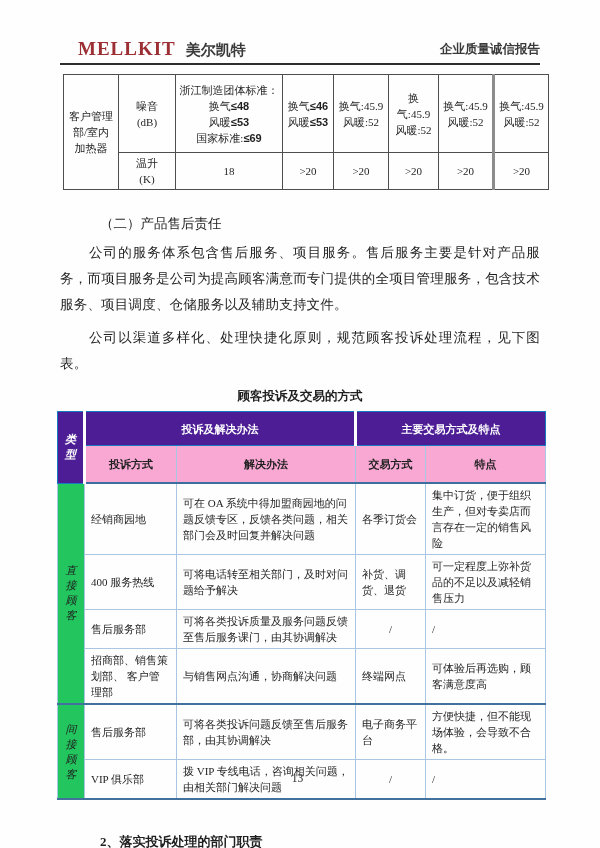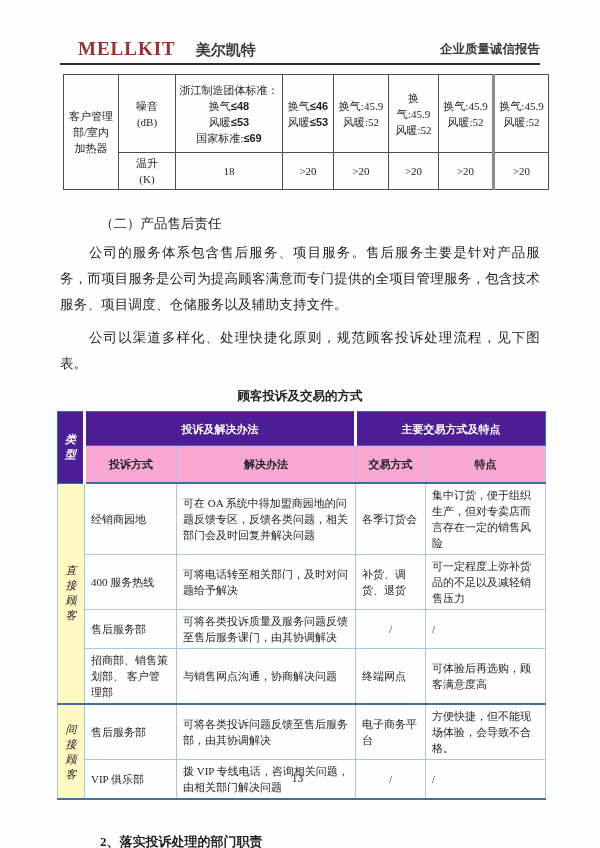--- a/index.html
+++ b/index.html
@@ -5,21 +5,21 @@
   html,body{margin:0;padding:0;}
   body{
     width:600px;height:848px;background:#fefefe;overflow:hidden;
     font-family:"Liberation Serif","DejaVu Serif",serif;color:#1f1f1f;
     position:relative;
   }
   
   .hdr{display:flex;justify-content:space-between;align-items:flex-end;margin:38px 60px 0 60px;}
   .brand{padding-left:18px;white-space:nowrap;}
   .brand-en{font-size:19px;font-weight:bold;color:#9c2f33;letter-spacing:1px;}
-  .brand-cn{font-size:15px;font-weight:bold;color:#3a3a3a;margin-left:20px;}
+  .brand-cn{font-size:15px;font-weight:bold;color:#3a3a3a;margin-left:10px;}
   .doctitle{font-size:12.5px;font-weight:bold;color:#3a3a3a;padding-bottom:2px;}
   .rule{margin:3px 60px 0 60px;border-bottom:2px solid #2e2e2e;}
   
   .spec{border-collapse:collapse;table-layout:fixed;margin:9px 0 0 63px;font-size:11px;}
   .spec td{border:1px solid #4e4e4e;text-align:center;vertical-align:middle;padding:2px 3px;line-height:16px;white-space:pre-line;}
   .spec tr.r0{height:78px;}
   .spec tr.r1{height:28px;}
   .spec td.thick-left{border-left:3px solid #8c8c8c;}
   .spec b{font-family:"Liberation Sans","DejaVu Sans",sans-serif;font-weight:bold;}
   .spec td.rowhead{word-break:break-all;padding:2px 5px;}
@@ -28,21 +28,21 @@
   .para{margin:7px 60px 0 60px;font-size:13.5px;line-height:26px;text-indent:2.15em;text-align:justify;letter-spacing:.2px;}
   
   .ttl{margin:11px 0 0 0;text-align:center;font-size:12.5px;font-weight:bold;}
   .complaint{border-collapse:collapse;table-layout:fixed;width:488px;margin:6px 0 0 57px;font-size:11px;border-bottom:2px solid #41719c;}
   .complaint td{border:1px solid #a9c7e2;padding:3px 6px;line-height:16px;vertical-align:middle;}
   .complaint td.blue{background:#4c1d95;color:#fff;font-weight:bold;text-align:center;border:1px solid #1779be;}
   .complaint td.gap{border-right:3px solid #fff;}
   .complaint tr.colhead td{font-weight:bold;text-align:center;border-bottom:2px solid #3c6e9f;background:#f9a8d4;height:30px;}
   .complaint tr.h1{height:34px;}
   .vtext{width:12px;margin:0 auto;word-break:break-all;line-height:15px;text-align:center;font-style:italic;}
-  .typecell{text-align:center;background:#fef9c3;}
+  .typecell{text-align:center;background:#22c55e;}
   .complaint td.slash{text-align:center;}
   .complaint tr.divider td{border-top:2px solid #41719c;}
   .complaint td.c-sol,.complaint td.c-feat{text-align:left;}
   
   .h-sub{margin:33px 60px 0 60px;padding-left:40px;font-size:13px;font-weight:bold;}
   .pageno{position:absolute;left:0;right:5px;top:772px;text-align:center;font-size:11.5px;}
 </style>
 </head>
 <body>
 

